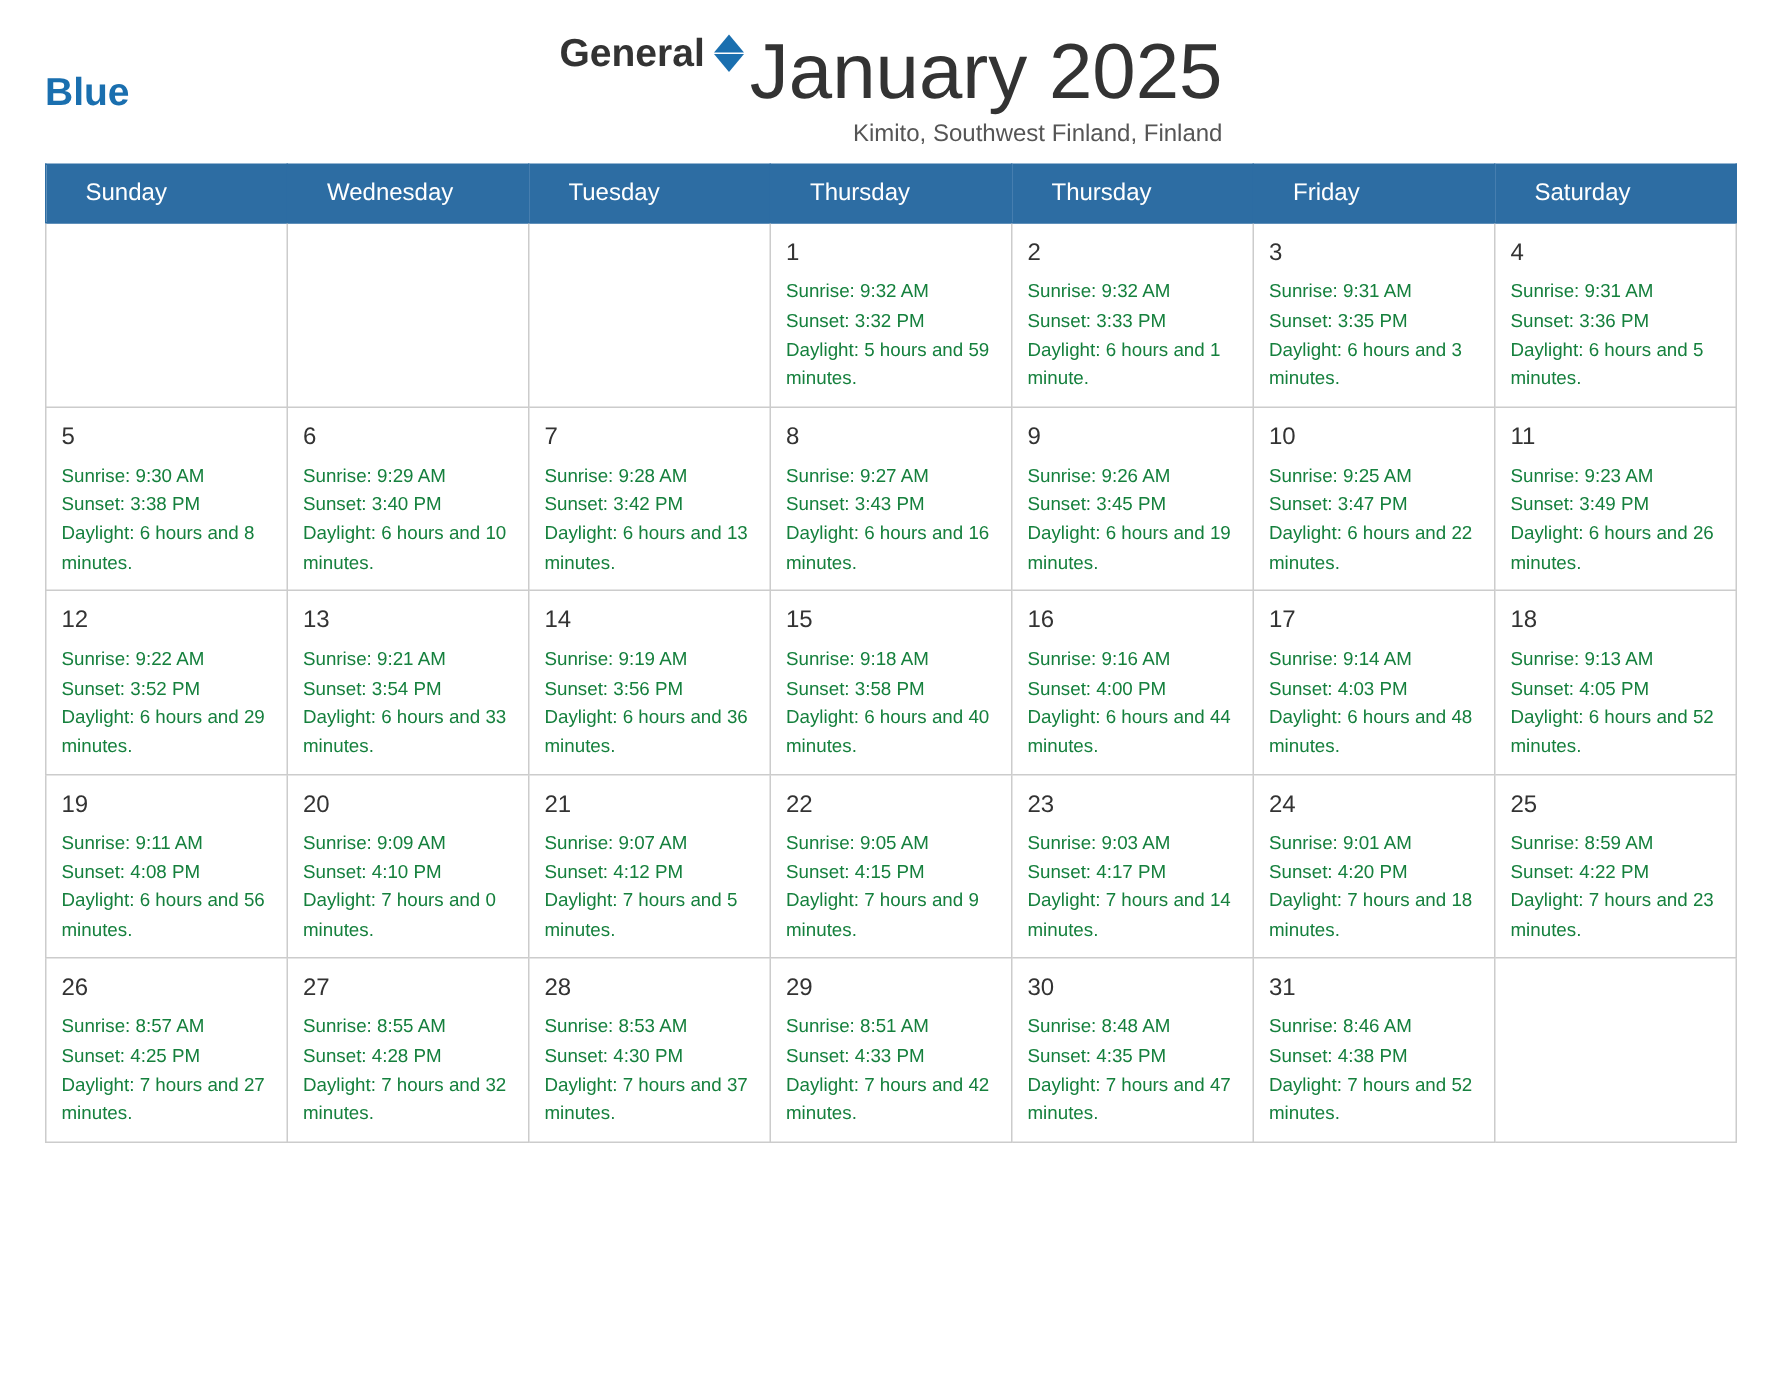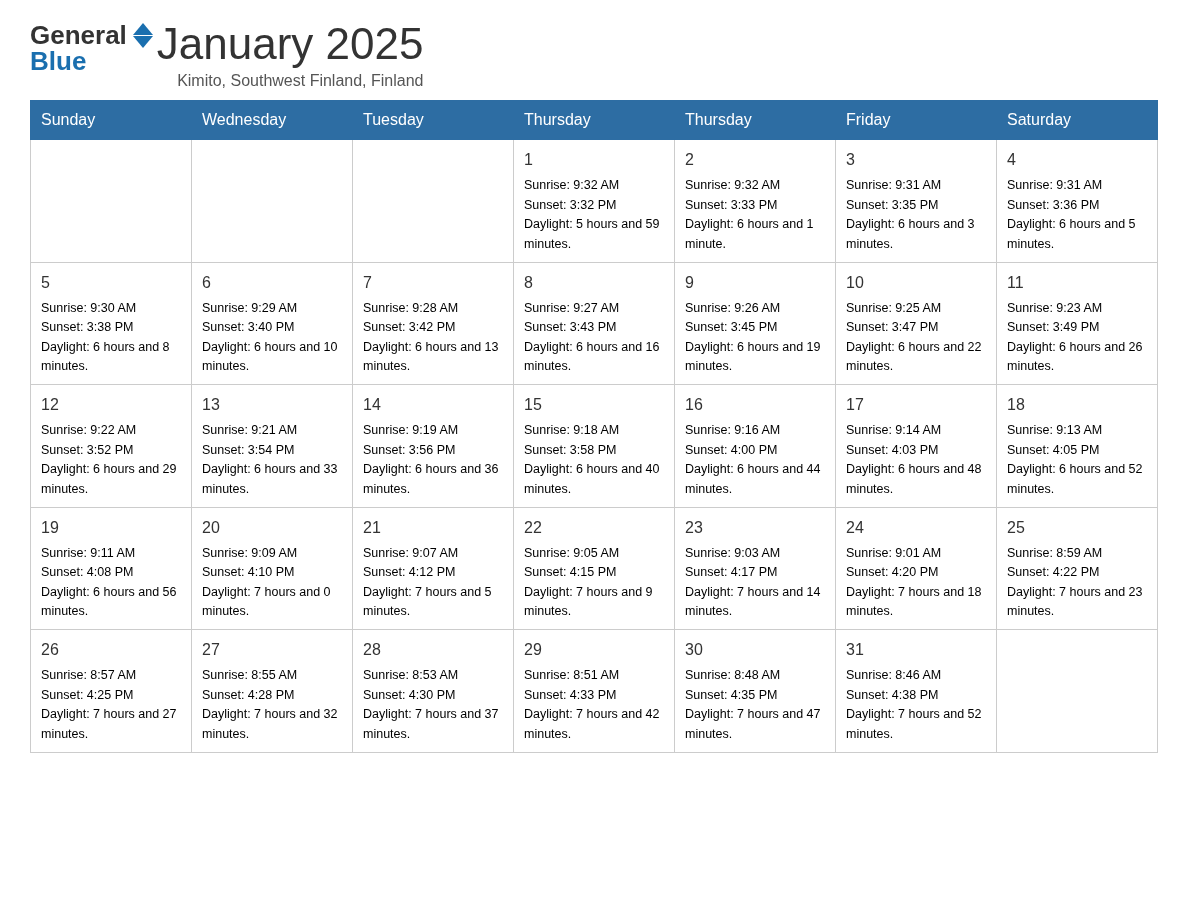--- a/index.html
+++ b/index.html
@@ -5,21 +5,21 @@
     * { box-sizing: border-box; margin: 0; padding: 0; }
     body {
       font-family: Arial, sans-serif;
       background: #fff;
       padding: 20px 30px;
       width: 1188px;
       min-height: 918px;
     }
     .header {
       display: flex;
-      justify-content: flex-start;
+      justify-content: center;
       align-items: flex-start;
     }
     .logo {
       display: flex;
       align-items: center;
       gap: 4px;
     }
     .logo-text-general {
       font-size: 26px;
       font-weight: bold;
@@ -27,39 +27,39 @@
     }
     .logo-text-blue {
       font-size: 26px;
       font-weight: bold;
       color: #1a6faf;
     }
     .title-block {
       text-align: right;
     }
     .calendar-title {
-      font-size: 44px;
+      font-size: 52px;
       font-weight: normal;
       color: #333;
       line-height: 1.1;
     }
     .calendar-subtitle {
       font-size: 16px;
       color: #555;
       margin-top: 4px;
     }
     table {
       width: 100%;
       border-collapse: collapse;
       margin-top: 10px;
     }
     th {
       background-color: #2d6da3;
       color: #fff;
-      padding: 10px 10px;
+      padding: 10px 26px;
       font-size: 16px;
       font-weight: normal;
       text-align: left;
       border: 1px solid #2d6da3;
     }
     td {
       vertical-align: top;
       padding: 8px 10px;
       border: 1px solid #ccc;
       width: 14.28%;
@@ -70,21 +70,21 @@
     }
     td .day-num {
       font-size: 16px;
       font-weight: normal;
       color: #333;
       display: block;
       margin-bottom: 4px;
     }
     td .day-info {
       font-size: 12.5px;
-      color: #000000;
+      color: #15803d;
       line-height: 1.55;
     }
     tr td {
       height: 110px;
     }
   </style>
 </head>
 <body>
 
 <div class="header">

